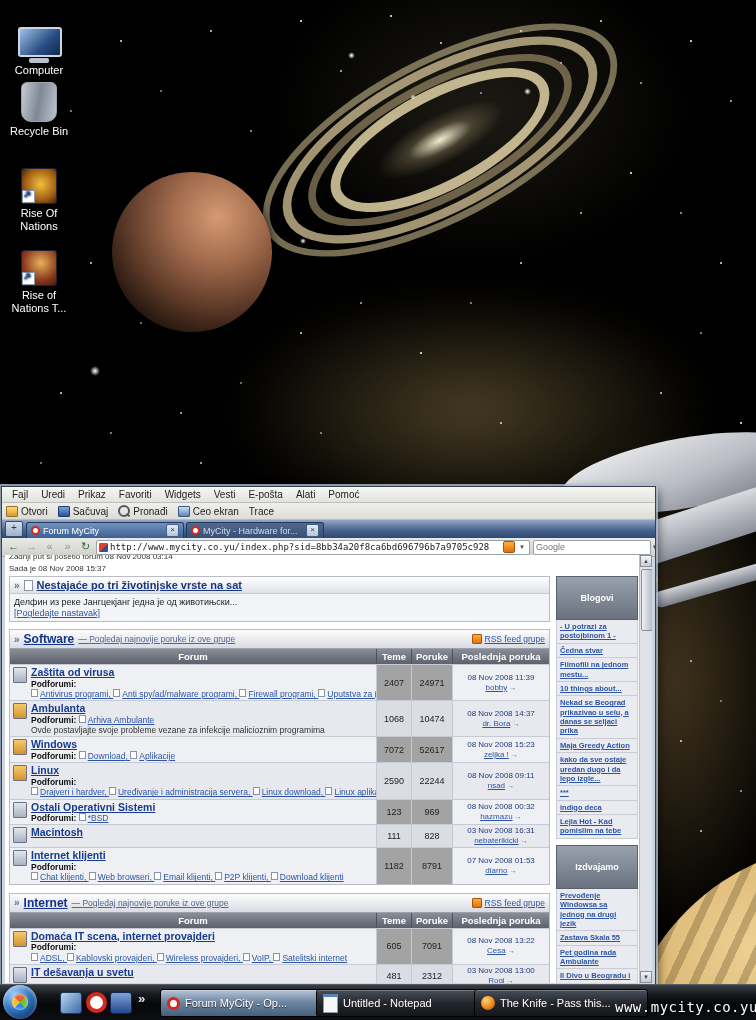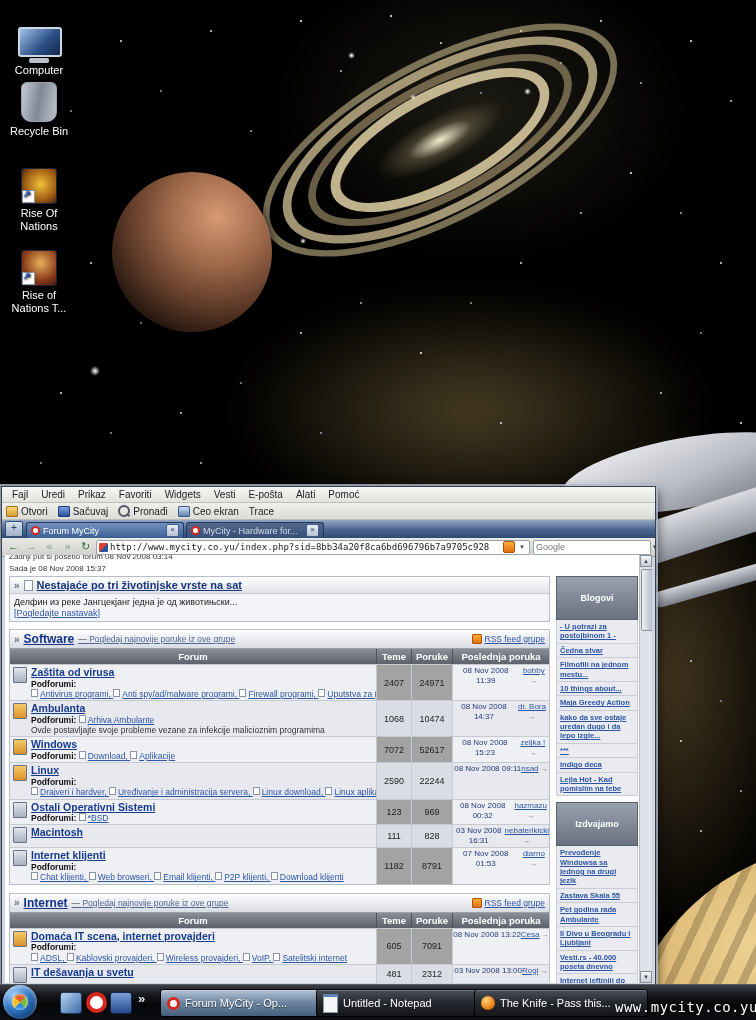--- a/index.html
+++ b/index.html
@@ -146,21 +146,21 @@
   .fs b{color:#111;}
   .sl{color:#2d55a5;text-decoration:underline;white-space:nowrap;}
   .sl::before{content:"";display:inline-block;width:5px;height:6px;border:1px solid #8a93a6;background:#fff;margin-right:2px;}
   .sl:not(.last)::after{content:", ";}
   .fdesc{font-size:8.5px;color:#333;}
   .cnum{width:34px;flex:none;display:flex;align-items:center;justify-content:center;font-size:9px;color:#222;
     background:#a3a3a3;border-left:1px solid #c6cad2;}
   .cnum.p{width:40px;}
   .fr.alt .cnum{background:#dadde4;}
   .clast{width:96px;flex:none;border-left:1px solid #c6cad2;font-size:8px;text-align:center;color:#223a7a;
-    display:flex;flex-direction:row;justify-content:center;line-height:1.25;padding:1px 0;}
+    display:flex;flex-direction:column;justify-content:center;line-height:1.25;padding:1px 0;}
   .us{color:#2d55a5;text-decoration:underline;}
   .go{color:#667;font-size:7px;}
   
   .sbhead{background:linear-gradient(#99a1ae,#6a7280);color:#fff;font-weight:bold;font-size:9px;text-align:center;
     padding:16px 0;border:1px solid #59616e;}
   .sbitem{display:block;padding:2px 3px;border:1px solid #c9ccd4;border-top:none;background:#e9ebf0;
     color:#2d55a5;font-weight:bold;text-decoration:underline;font-size:7.5px;line-height:1.25;word-wrap:break-word;}
   .sbgap{height:6px;}
   
   .cscroll{position:absolute;right:0;top:0;bottom:0;width:12px;background:#dfe2e8;border-left:1px solid #b9bdc7;}
@@ -528,20 +528,21 @@
             </div>
 
           </div>
 
           <div class="sidecol">
             <div class="sbhead">Blogovi</div>
             <a class="sbitem">- U potrazi za postojbinom 1 -</a>
             <a class="sbitem">Čedna stvar</a>
             <a class="sbitem">Filmofili na jednom mestu...</a>
             <a class="sbitem">10 things about...</a>
+            <a class="sbitem">Nekad se Beograd prikazivao u selu, a danas se seljaci prika</a>
             <a class="sbitem">Maja Greedy Action</a>
             <a class="sbitem">kako da sve ostaje uredan dugo i da lepo izgle...</a>
             <a class="sbitem">***</a>
             <a class="sbitem">indigo deca</a>
             <a class="sbitem">Lejla Hot - Kad pomislim na tebe</a>
             <div class="sbgap"></div>
             <div class="sbhead">Izdvajamo</div>
             <a class="sbitem">Prevođenje Windowsa sa jednog na drugi jezik</a>
             <a class="sbitem">Zastava Skala 55</a>
             <a class="sbitem">Pet godina rada Ambulante</a>

